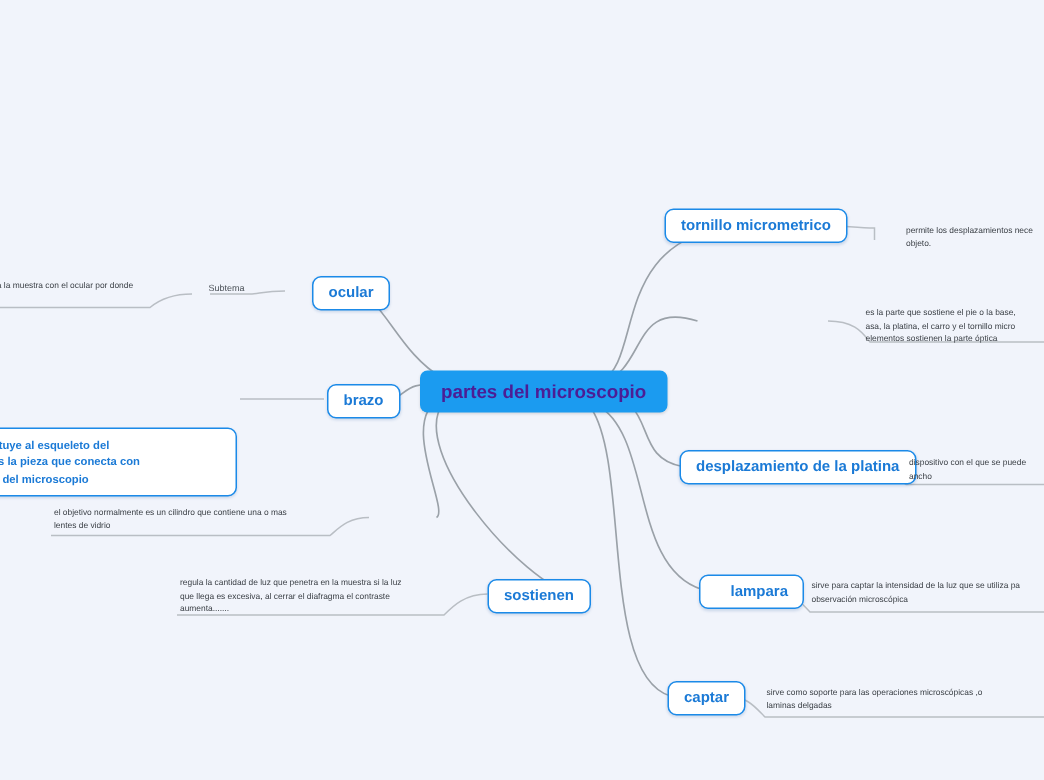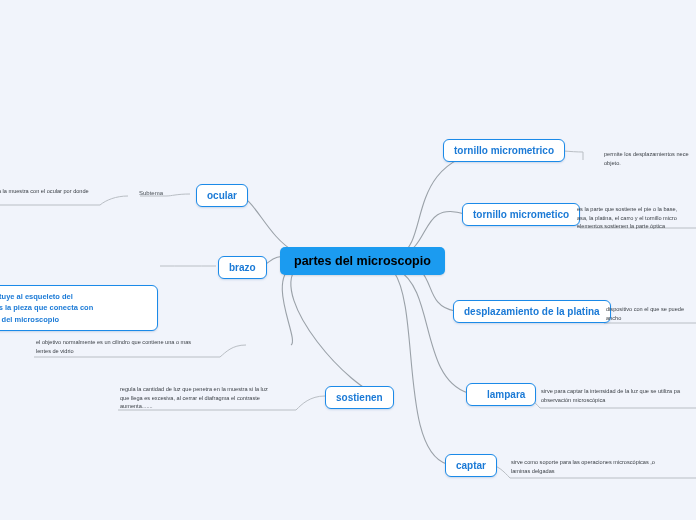--- a/index.html
+++ b/index.html
@@ -36,21 +36,21 @@
   }
   svg.links path.desc-line {
     stroke: #b9bec4;
     stroke-width: 1;
   }
 
   
   .node-root {
     position: absolute;
     background: #1b9bf0;
-    color: #000000;
+    color: #4c1d95;
     font-weight: bold;
     font-size: 12.5px;
     border-radius: 5px;
     padding: 7px 14px;
     white-space: nowrap;
     box-shadow: 0 1px 2px rgba(0,0,0,0.12);
   }
 
   
   .node {
@@ -130,23 +130,20 @@
   <div class="node-root" style="left:280px; top:247px;">
     <span>partes del microscopio</span>
   </div>
 
   <div class="node" style="left:443px; top:139px;">
     <span>tornillo micrometrico</span>
   </div>
   <div class="desc" style="left:604px; top:150px; width:110px;">permite los desplazamientos nece
 objeto.</div>
 
-  <div class="node" style="left:462px; top:203px;">
-    <span>tornillo micrometico</span>
-  </div>
   <div class="desc" style="left:577px; top:205px; width:135px;">es la parte que sostiene el pie o la base,
 asa, la platina, el carro y el tornillo micro
 elementos sostienen la parte óptica</div>
 
   <div class="node" style="left:453px; top:300px;">
     <span>desplazamiento de la platina</span>
   </div>
   <div class="desc" style="left:606px; top:305px; width:110px;">dispositivo con el que se puede
 ancho</div>
 
@@ -172,19 +169,19 @@
   <div class="desc" style="left:36px; top:338px; width:180px;">el objetivo normalmente es un cilindro que contiene una o mas
 lentes de vidrio</div>
 
   <div class="node" style="left:218px; top:256px;">
     <span>brazo</span>
   </div>
   <div class="desc-box" style="left:-32px; top:285px; width:172px;">constituye al esqueleto del
 plo , es la pieza que conecta con
  partes del microscopio</div>
 
-  <div class="node" style="left:196px; top:184px;">
+  <div class="node" style="left:208px; top:184px;">
     <span>ocular</span>
   </div>
   <div class="link-label" style="left:139px; top:190px;">Subtema</div>
   <div class="desc" style="left:-8px; top:187px; width:120px;">oca la muestra con el ocular por donde</div>
 
 </div>
 
 </body></html>

